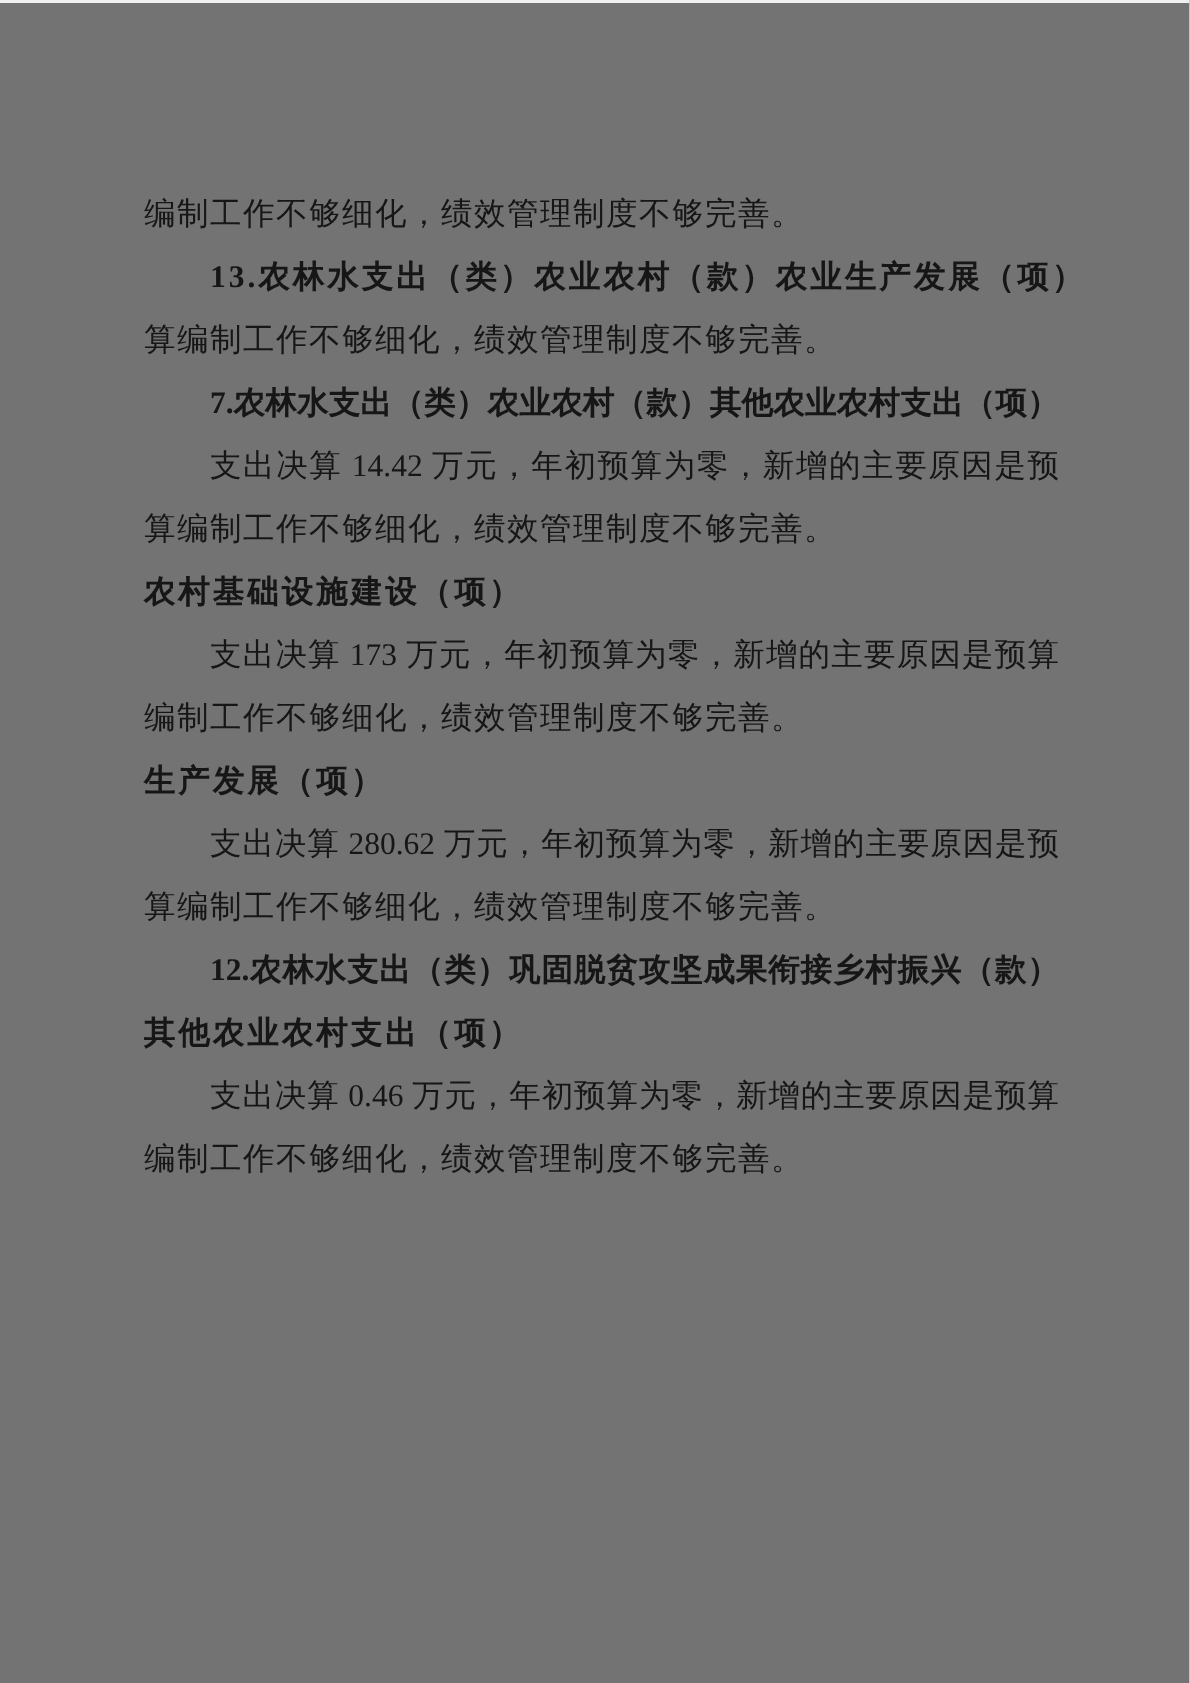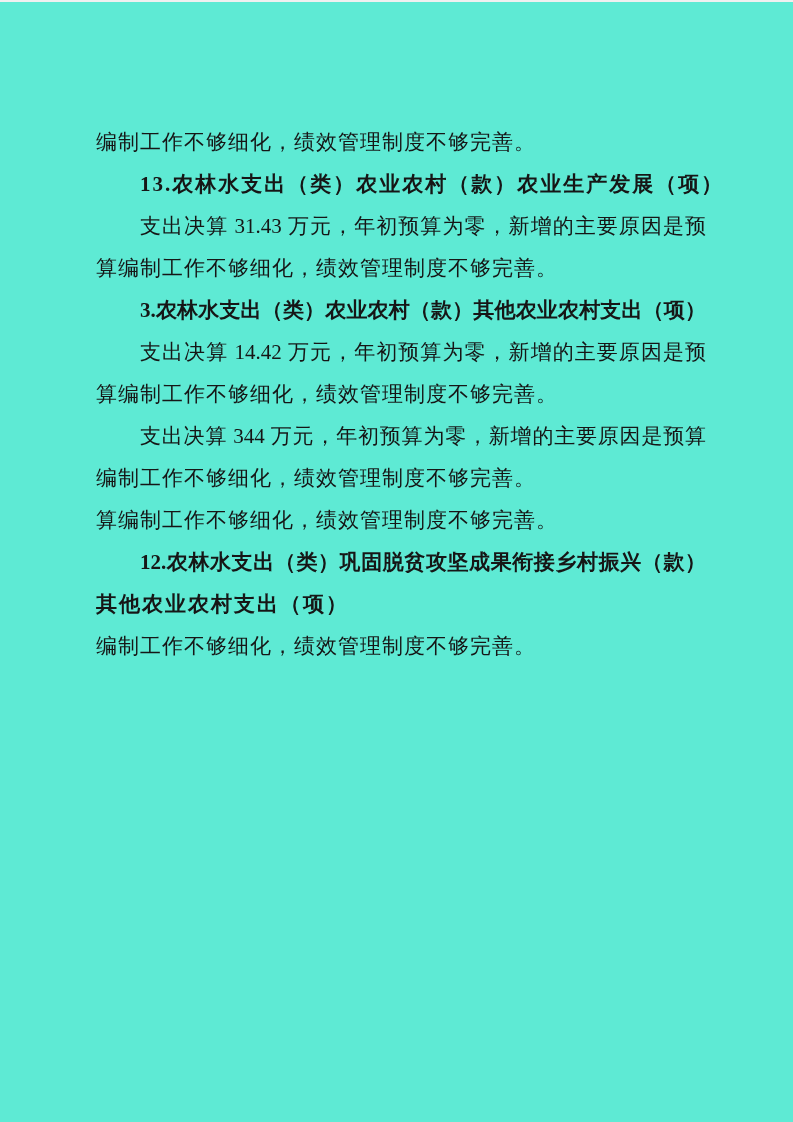--- a/index.html
+++ b/index.html
@@ -5,21 +5,21 @@
   * { margin: 0; padding: 0; box-sizing: border-box; }
   html, body { background: #ffffff; }
   body {
     width: 793px; height: 1122px;
     position: relative;
     font-family: "Liberation Serif", "DejaVu Serif", serif;
     color: #161616;
   }
   .page {
     position: absolute; inset: 0;
-    background: #5eead4;
+    background: #737373;
     border-top: 2px solid #f0f0f0;
     overflow: hidden;
   }
   .content {
     position: absolute;
     left: 96px; top: 119px;
     width: 610px;
   }
   .line {
     height: 42px;
@@ -43,31 +43,34 @@
 </style>
 </head>
 <body>
 
 <div class="page">
   <div class="content">
 
     <div class="line">编制工作不够细化，绩效管理制度不够完善。</div>
 
     <div class="line heading indent">13.农林水支出（类）农业农村（款）农业生产发展（项）</div>
-    <div class="line fill">支出决算 31.43 万元，年初预算为零，新增的主要原因是预</div>
     <div class="line">算编制工作不够细化，绩效管理制度不够完善。</div>
 
-    <div class="line heading fill">3.农林水支出（类）农业农村（款）其他农业农村支出（项）</div>
+    <div class="line heading fill">7.农林水支出（类）农业农村（款）其他农业农村支出（项）</div>
     <div class="line fill">支出决算 14.42 万元，年初预算为零，新增的主要原因是预</div>
     <div class="line">算编制工作不够细化，绩效管理制度不够完善。</div>
 
-    <div class="line fill">支出决算 344 万元，年初预算为零，新增的主要原因是预算</div>
+    <div class="line heading">农村基础设施建设（项）</div>
+    <div class="line fill">支出决算 173 万元，年初预算为零，新增的主要原因是预算</div>
     <div class="line">编制工作不够细化，绩效管理制度不够完善。</div>
 
+    <div class="line heading">生产发展（项）</div>
+    <div class="line fill">支出决算 280.62 万元，年初预算为零，新增的主要原因是预</div>
     <div class="line">算编制工作不够细化，绩效管理制度不够完善。</div>
 
     <div class="line heading fill">12.农林水支出（类）巩固脱贫攻坚成果衔接乡村振兴（款）</div>
     <div class="line heading">其他农业农村支出（项）</div>
+    <div class="line fill">支出决算 0.46 万元，年初预算为零，新增的主要原因是预算</div>
     <div class="line">编制工作不够细化，绩效管理制度不够完善。</div>
 
 
   </div>
 </div>
 
 </body></html>

